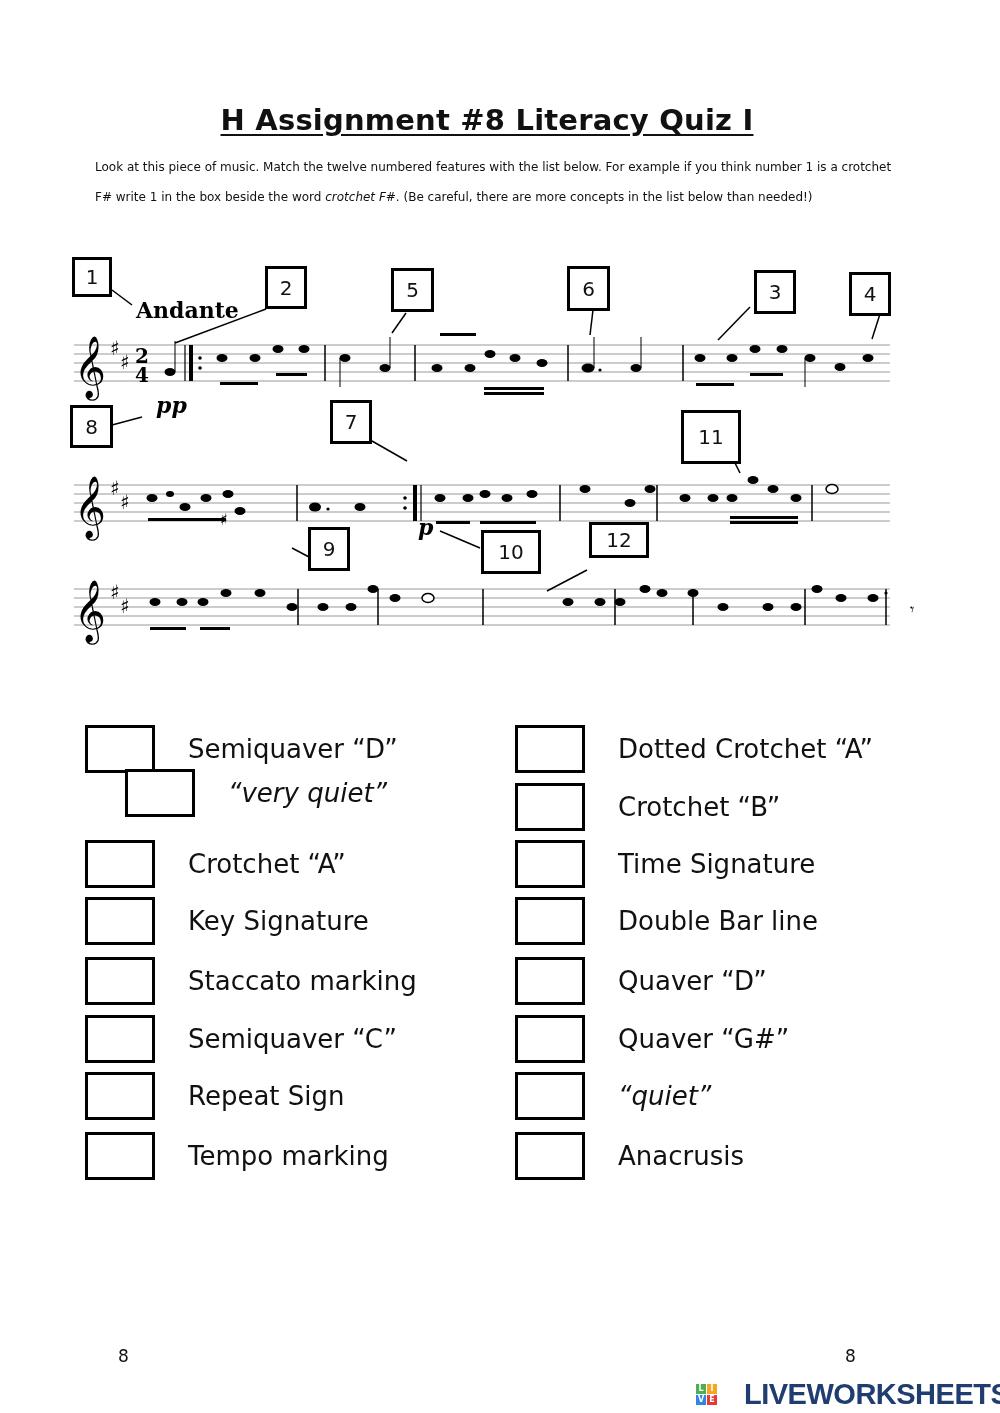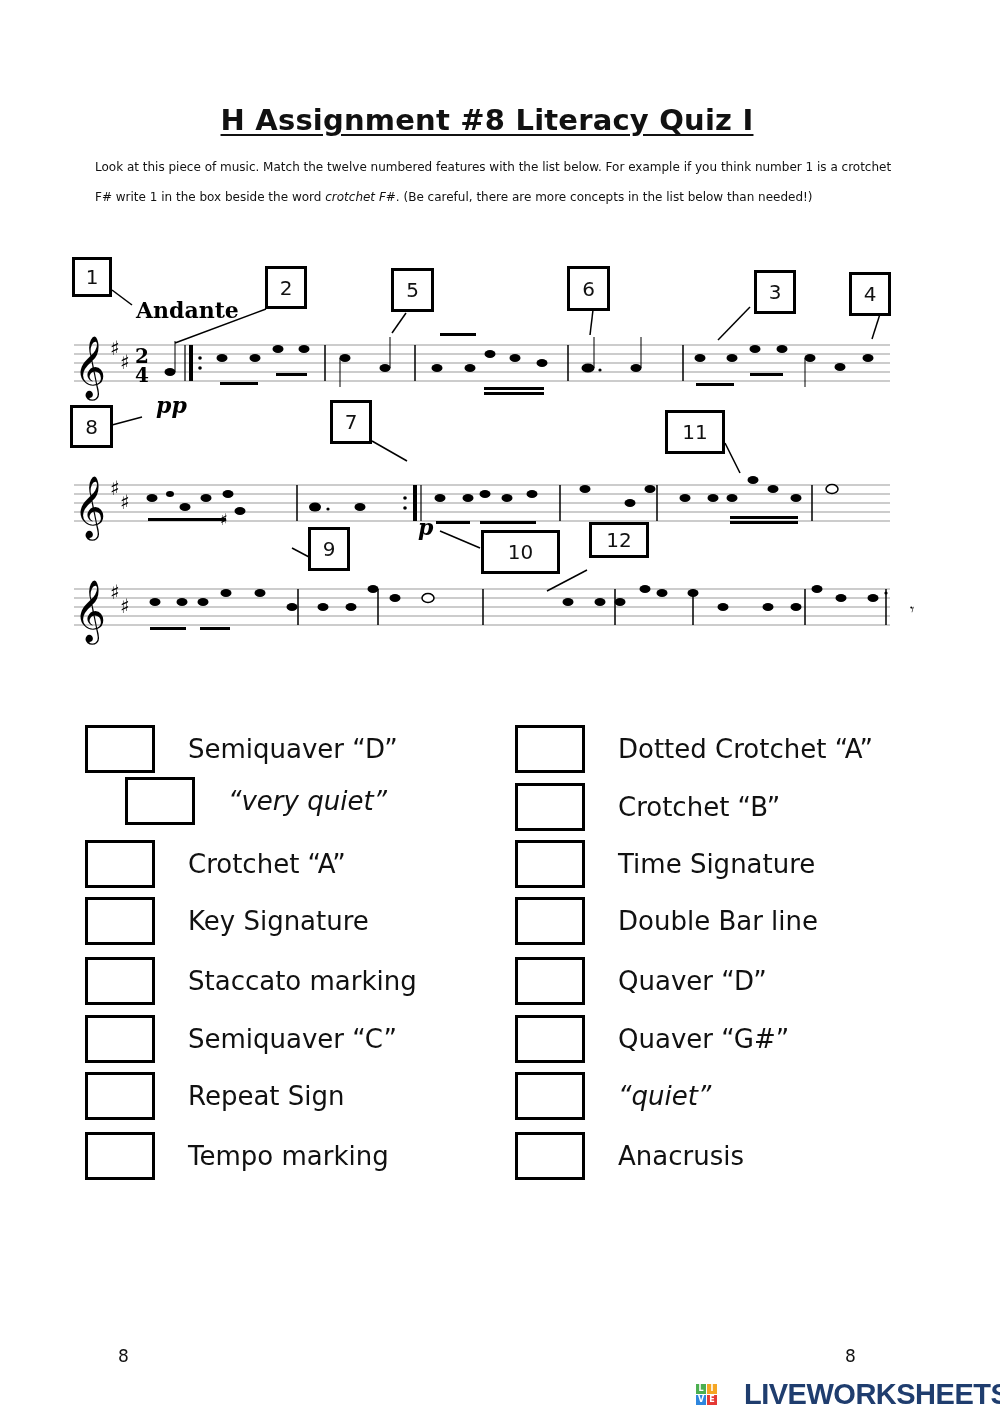--- a/index.html
+++ b/index.html
@@ -234,40 +234,40 @@
     </div>
   <div class="numbox" style="left:789px;top:27px;width:42px;height:44px;">
       <span>4</span>
     </div>
   <div class="numbox" style="left:10px;top:160px;width:43px;height:43px;">
       <span>8</span>
     </div>
   <div class="numbox" style="left:270px;top:155px;width:42px;height:44px;">
       <span>7</span>
     </div>
-  <div class="numbox" style="left:605px;top:165px;width:60px;height:44px;">
+  <div class="numbox" style="left:621px;top:165px;width:60px;height:54px;">
       <span>11</span>
     </div>
   <div class="numbox" style="left:248px;top:282px;width:42px;height:44px;">
       <span>9</span>
     </div>
-  <div class="numbox" style="left:421px;top:285px;width:79px;height:44px;">
+  <div class="numbox" style="left:421px;top:285px;width:60px;height:44px;">
       <span>10</span>
     </div>
   <div class="numbox" style="left:529px;top:277px;width:60px;height:36px;">
       <span>12</span>
     </div>
 </div>
 
 <div class="list" style="left:85px;">
   <div class="row" style="top:0px;">
       <div class="box" contenteditable="true" style=""></div>
       <span class="label">Semiquaver “D”</span>
     </div>
-  <div class="row" style="top:52px;padding-left:40px;">
+  <div class="row" style="top:44px;padding-left:40px;">
       <div class="box" contenteditable="true" style=""></div>
       <span class="label italic">“very quiet”</span>
     </div>
   <div class="row" style="top:115px;">
       <div class="box" contenteditable="true" style=""></div>
       <span class="label">Crotchet “A”</span>
     </div>
   <div class="row" style="top:172px;">
       <div class="box" contenteditable="true" style=""></div>
       <span class="label">Key Signature</span>

